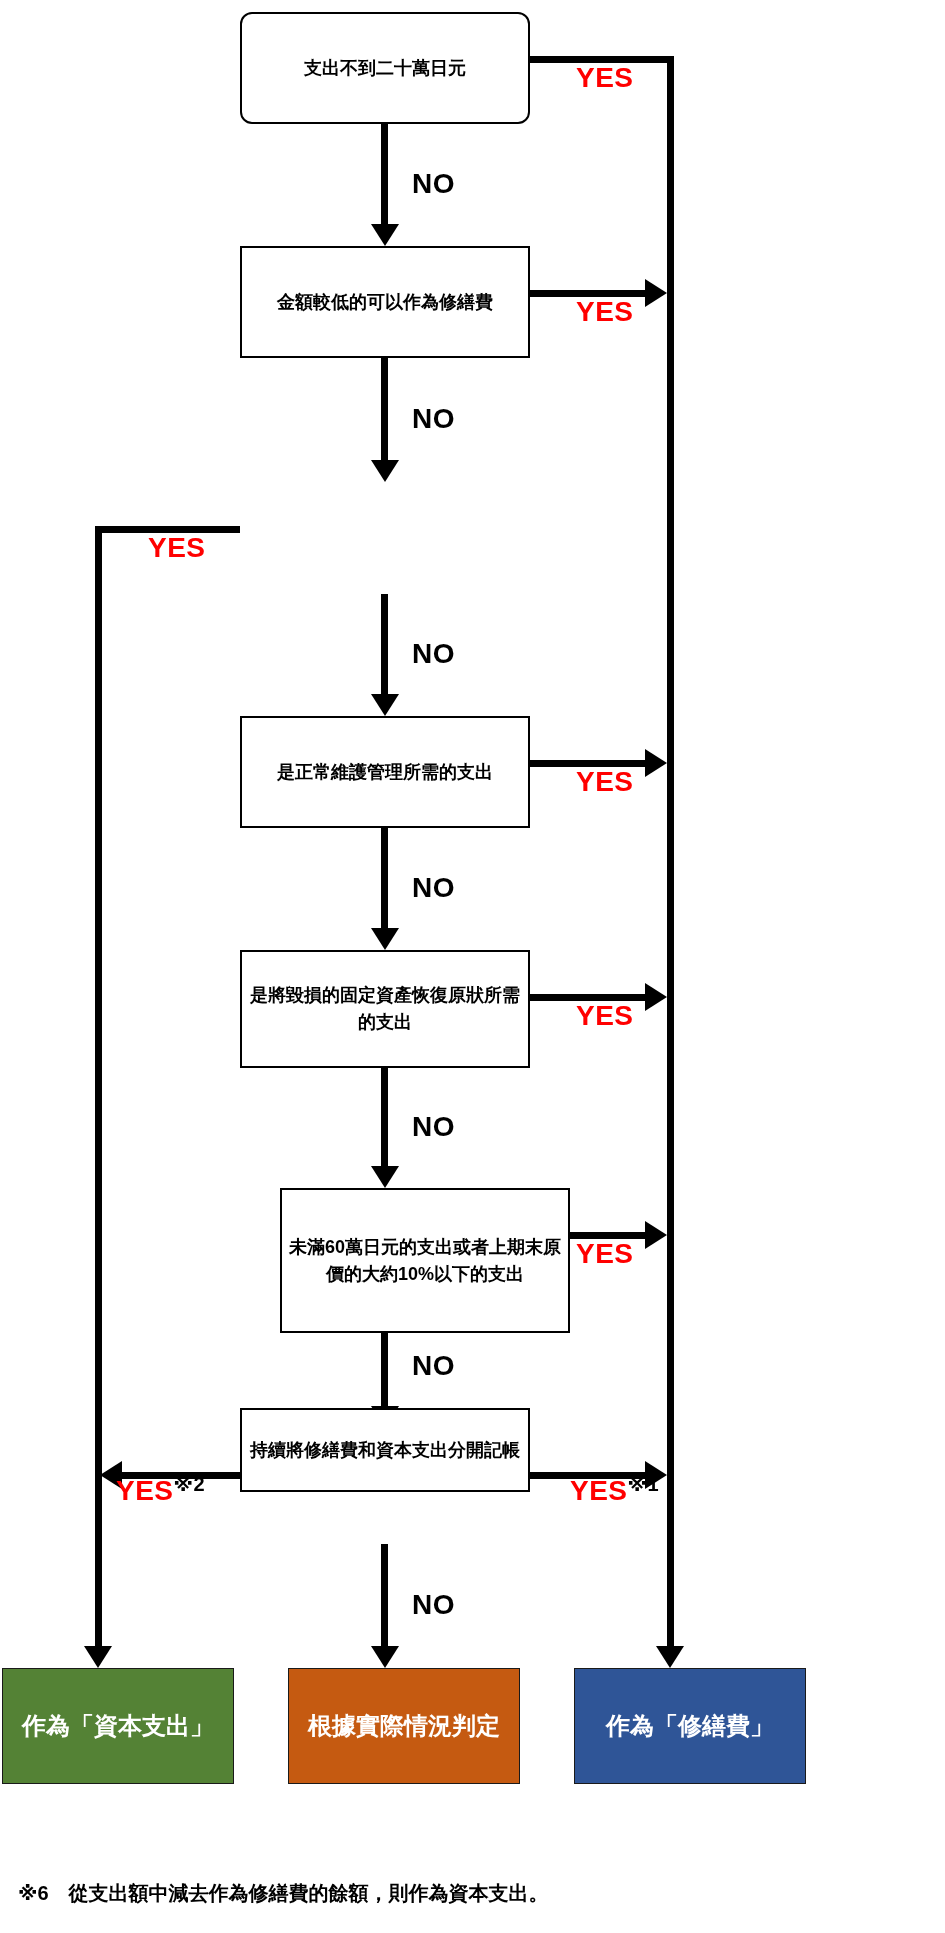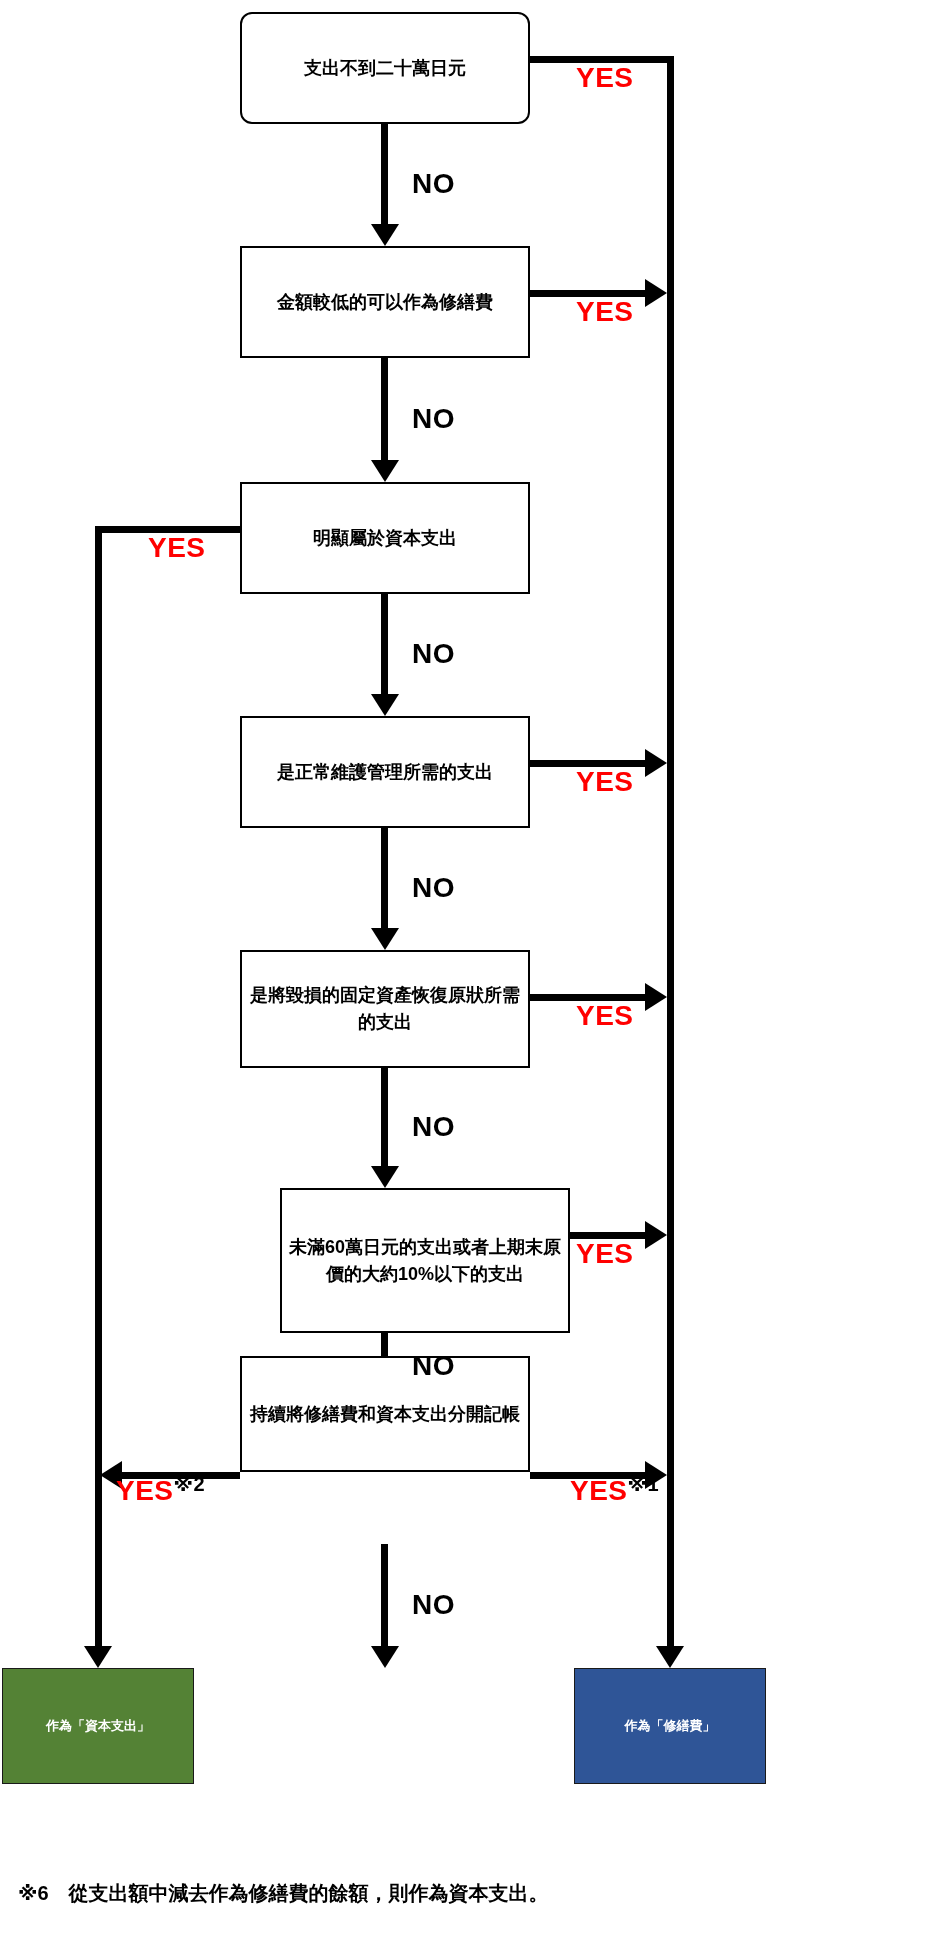--- a/index.html
+++ b/index.html
@@ -29,29 +29,29 @@
     font-size: 18px;
     line-height: 1.5;
     color: #000;
     padding: 6px 6px;
   }
 
   
   .tbox {
     position: absolute;
     top: 1668px;
-    width: 192px;
+    width: 232px;
     height: 116px;
     border: 1px solid #1a1a1a;
     display: flex;
     align-items: center;
     justify-content: center;
     text-align: center;
     font-weight: bold;
-    font-size: 13px;
+    font-size: 24px;
     color: #ffffff;
     background: #888;
   }
 
   
   .hline, .vline { position: absolute; background: #000; }
   .hline { height: 7px; }
   .vline { width: 7px; }
 
   
@@ -152,33 +152,30 @@
 
   <div class="hline" style="left:122px; top:1472px; width:118px;"></div>
   <div class="ah-left" style="left:100px; top:1461px;"></div>
 
   <div class="dbox" style="top:12px; height:112px;border-radius:12px;">
     <span>支出不到二十萬日元</span>
   </div>
   <div class="dbox" style="top:246px; height:112px;">
     <span>金額較低的可以作為修繕費</span>
   </div>
-  <div class="dbox" style="top:482px; height:112px;">
-    <span>明顯屬於資本支出</span>
-  </div>
   <div class="dbox" style="top:716px; height:112px;">
     <span>是正常維護管理所需的支出</span>
   </div>
   <div class="dbox" style="top:950px; height:118px;">
     <span>是將毀損的固定資產恢復原狀所需的支出</span>
   </div>
   <div class="dbox" style="top:1188px; height:145px;margin-left:40px;">
     <span>未滿60萬日元的支出或者上期末原價的大約10%以下的支出</span>
   </div>
-  <div class="dbox" style="top:1356px; height:116px;">
+  <div class="dbox" style="top:1408px; height:84px;">
     <span>持續將修繕費和資本支出分開記帳</span>
   </div>
 
   <div class="lbl lbl-yes" style="left: 576px; top: 14px; color: rgb(255, 0, 0);">YES</div>
   <div class="lbl lbl-yes" style="left: 576px; top: 248px; color: rgb(255, 0, 0);">YES</div>
   <div class="lbl lbl-yes" style="left: 148px; top: 484px; color: rgb(255, 0, 0);">YES</div>
   <div class="lbl lbl-yes" style="left: 576px; top: 718px; color: rgb(255, 0, 0);">YES</div>
   <div class="lbl lbl-yes" style="left: 576px; top: 952px; color: rgb(255, 0, 0);">YES</div>
   <div class="lbl lbl-yes" style="left: 576px; top: 1190px; color: rgb(255, 0, 0);">YES</div>
 
@@ -193,19 +190,22 @@
   <div class="lbl lbl-no" style="left: 412px; top: 403px; color: rgb(0, 0, 0);">NO</div>
   <div class="lbl lbl-no" style="left: 412px; top: 638px; color: rgb(0, 0, 0);">NO</div>
   <div class="lbl lbl-no" style="left: 412px; top: 872px; color: rgb(0, 0, 0);">NO</div>
   <div class="lbl lbl-no" style="left: 412px; top: 1111px; color: rgb(0, 0, 0);">NO</div>
   <div class="lbl lbl-no" style="left: 412px; top: 1350px; color: rgb(0, 0, 0);">NO</div>
   <div class="lbl lbl-no" style="left: 412px; top: 1589px; color: rgb(0, 0, 0);">NO</div>
 
   <div class="tbox" style="left: 2px; background-color: rgb(84, 130, 53);">
     <span>作為「資本支出」</span>
   </div>
+  <div class="tbox" style="left: 288px; background-color: rgb(197, 90, 17);">
+    <span>根據實際情況判定</span>
+  </div>
   <div class="tbox" style="left: 574px; background-color: rgb(47, 85, 151);">
     <span>作為「修繕費」</span>
   </div>
 
   <div class="footnote" style="top:1880px;">※6　從支出額中減去作為修繕費的餘額，則作為資本支出。</div>
 
 </div>
 
 </body></html>

